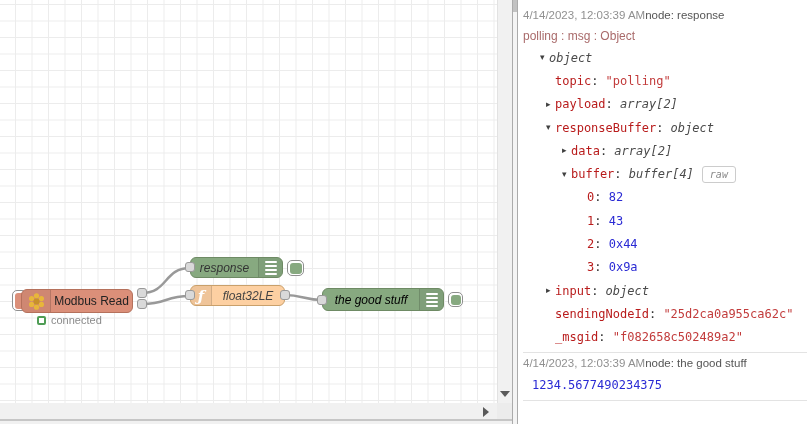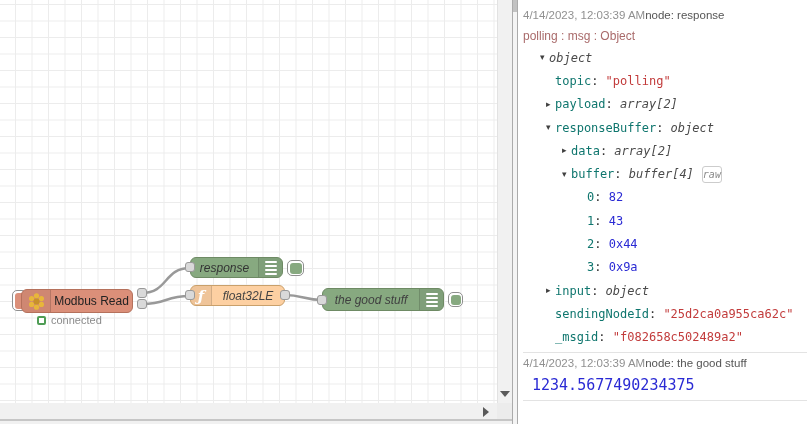--- a/index.html
+++ b/index.html
@@ -18,21 +18,21 @@
     background-size:16.5px 16.5px;
     background-position:15px 4px;
   }
   .wires { position:absolute; left:0; top:0; }
 
   .node { position:absolute; border-radius:6px; font-size:12px; color:#222; }
   .node .label { position:absolute; top:0; bottom:0; display:flex; align-items:center; justify-content:center; white-space:nowrap; }
   .node-modbus  { left:21px;  top:289px; width:112px; height:24px; background:#DB8F79; border:1px solid #B5715C;text-align:right; }
   .node-response{ left:190px; top:257px; width:93px;  height:21px; background:#87A980; border:1px solid #6E8A64; font-style:italic; color:#333; }
   .node-func    { left:190px; top:285px; width:95px;  height:21px; background:#FDD0A2; border:1px solid #C9A06B; font-style:italic; color:#444; }
-  .node-good    { left:322px; top:288px; width:122px; height:23px; background:#87A980; border:1px solid #6E8A64; font-style:italic; color:#404040; }
+  .node-good    { left:322px; top:288px; width:122px; height:23px; background:#87A980; border:1px solid #6E8A64; font-style:italic; color:#000000; }
 
   .icon-region { position:absolute; top:0; bottom:0; background:rgba(0,0,0,0.055); display:flex; align-items:center; justify-content:center; }
   .icon-left  { left:0; width:29px; border-right:1px solid rgba(0,0,0,0.12); border-radius:5px 0 0 5px; }
   .icon-right { right:0; width:24px; border-left:1px solid rgba(0,0,0,0.12); border-radius:0 5px 5px 0; }
 
   .func-glyph { font-family:"DejaVu Serif", serif; font-style:italic; font-weight:bold; color:#fff; font-size:15px; }
 
   .hamburger { display:flex; flex-direction:column; gap:2px; }
   .hamburger i { display:block; width:12px; height:2px; background:#fff; border-radius:1px; }
 
@@ -64,29 +64,29 @@
   
   .debug-panel { position:absolute; left:518px; top:0; width:289px; height:424px; background:#fff; padding:4px 0 0 5px; overflow:hidden; }
   .dbg-msg { border-bottom:1px solid #e3e3e3; padding-bottom:3px; }
   .dbg-header { height:21px; display:flex; align-items:center; gap:0; font-size:11.5px; }
   .dbg-ts { color:#909090; }
   .dbg-node { color:#555; }
   .dbg-meta { height:21px; display:flex; align-items:center; font-size:12px; color:#a96a6a; }
   .dbg-tree { font-family:"DejaVu Sans Mono", monospace; font-size:12px; }
   .trow { height:23.3px; display:flex; align-items:center; }
   .arrow { width:9px; flex:none; font-size:9px; color:#404040; font-family:"DejaVu Sans", sans-serif; line-height:1; }
-  .k { color:#0f766e; }
+  .k { color:#b91c1c; }
   .colon { color:#333; white-space:pre; }
   .v-string { color:#c23b3b; }
   .v-number { color:#2a2ad4; }
   .v-type { color:#4a4a4a; font-style:italic; }
-  .raw-badge { margin-left:8px; border:1px solid #ccc; border-radius:3px; padding:0 0; font-size:10px; font-style:italic;
+  .raw-badge { margin-left:8px; border:1px solid #ccc; border-radius:3px; padding:0 7px; font-size:10px; font-style:italic;
     color:#888; line-height:15px; font-family:"DejaVu Sans Mono", monospace; background:#fff; }
   .dbg-payload { height:23px; display:flex; align-items:center; padding-left:9px;
-    font-family:"DejaVu Sans Mono", monospace; font-size:15px; }
+    font-family:"DejaVu Sans Mono", monospace; font-size:12px; }
 </style>
 </head>
 <body>
 
 <div class="app">
 
   <div class="canvas">
 
     <svg class="wires" width="497" height="403">
       <path d="M142,293 C168,293 164,268 190,268" stroke="#999" stroke-width="2.5" fill="none"></path>

